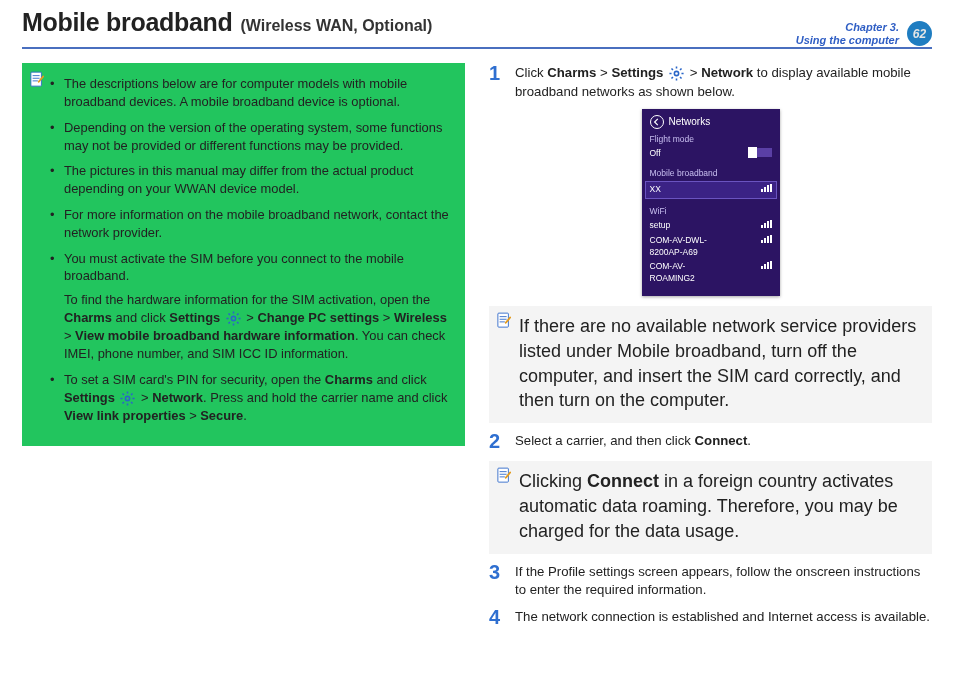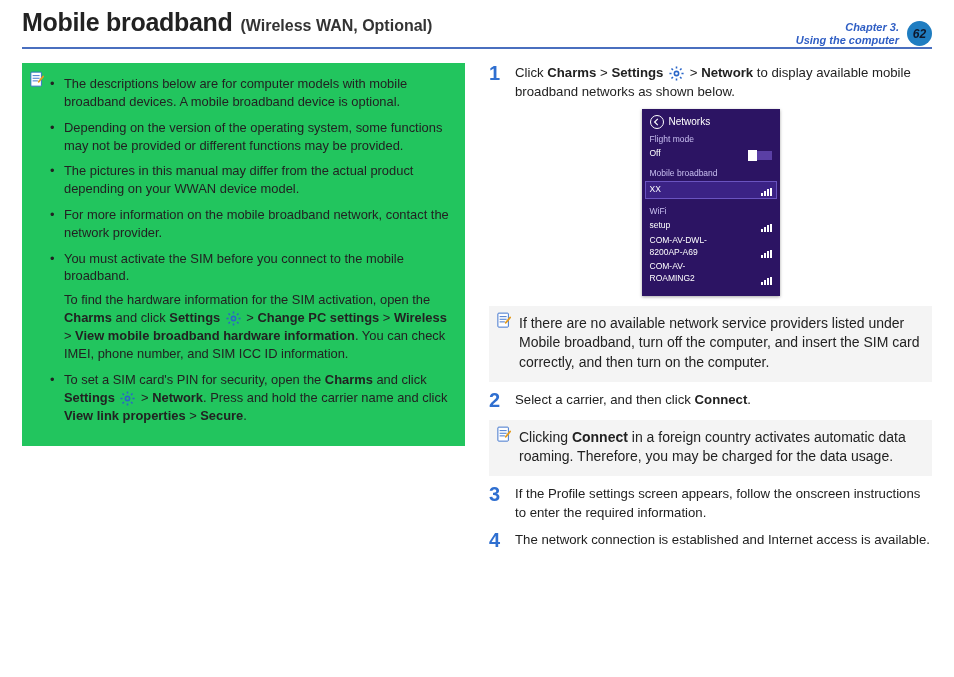--- a/index.html
+++ b/index.html
@@ -20,37 +20,37 @@
     padding-bottom: 1px;
     margin-bottom: 14px;
   }
   .title-group { display: flex; align-items: baseline; gap: 8px; }
   .page-title { font-size: 25px; font-weight: 800; letter-spacing: -0.3px; }
   .page-subtitle { font-size: 16px; font-weight: 700; color: #333; }
   .chapter-group { display: flex; align-items: center; gap: 8px; font-style: italic; }
   .chapter-text { text-align: right; color: #2f5ec4; font-size: 11px; font-weight: 700; line-height: 1.15; }
   .page-badge {
     width: 25px; height: 25px; border-radius: 50%;
-    background: #1f7dc1; color: #0f172a; font-weight: 700;
+    background: #1f7dc1; color: #e5e5e5; font-weight: 700;
     display: flex; align-items: center; justify-content: center;
     font-size: 12px;
   }
   .columns { display: flex; gap: 24px; }
   .col { flex: 1 1 0; font-size: 13.2px; line-height: 1.38; color: #222; }
   .intro { margin-bottom: 12px; }
   .info-box {
     background: #22c55e;
     padding: 12px 14px 14px 14px;
     position: relative;
     font-size: 12.9px;
   }
   .info-box2 {
     background: #f4f4f4;
     padding: 8px 12px 10px 30px;
-    font-size: 14px;
+    font-size: 18px;
     position: relative;
     margin: 10px 0 8px 0;
   }
   .info-icon {
     width: 14px; height: 18px;
     position: absolute; left: 8px; top: 8px;
   }
   .info-icon2 {
     width: 14px; height: 18px;
     position: absolute; left: 8px; top: 6px;
@@ -75,21 +75,21 @@
     width: 138px; margin: 6px auto 8px auto; display: block;
     box-shadow: 0 1px 3px rgba(0,0,0,0.35);
     background: #2c1463; color: #fff; font-size: 8.5px;
     padding: 6px 8px 8px 8px;
   }
   .ws-hdr { display: flex; align-items: center; gap: 5px; font-size: 10px; margin-bottom: 5px;}
   .ws-back {
     width: 14px; height: 14px; border: 1.2px solid #fff; border-radius: 50%;
     display: inline-flex; align-items: center; justify-content: center;
   }
-  .ws-row { display: flex; justify-content: space-between; align-items: flex-end; margin: 3px 0; gap: 47px; }
+  .ws-row { display: flex; justify-content: space-between; align-items: flex-start; margin: 3px 0; gap: 47px; }
   .ws-sec { margin-top: 4px; font-size: 8.5px; color: #c8bff0;}
   .ws-toggle {
     width: 24px; height: 9px; background: #5a3fa5; position: relative; display:inline-block;
   }
   .ws-toggle::after {
     content:""; position:absolute; left:0; top:-1px; width:9px; height:11px; background:#fff;
   }
   .ws-sel {
     background: #3b2285; outline: 1px solid #6a53c0;
     margin: 2px -4px; padding: 2px 4px;

